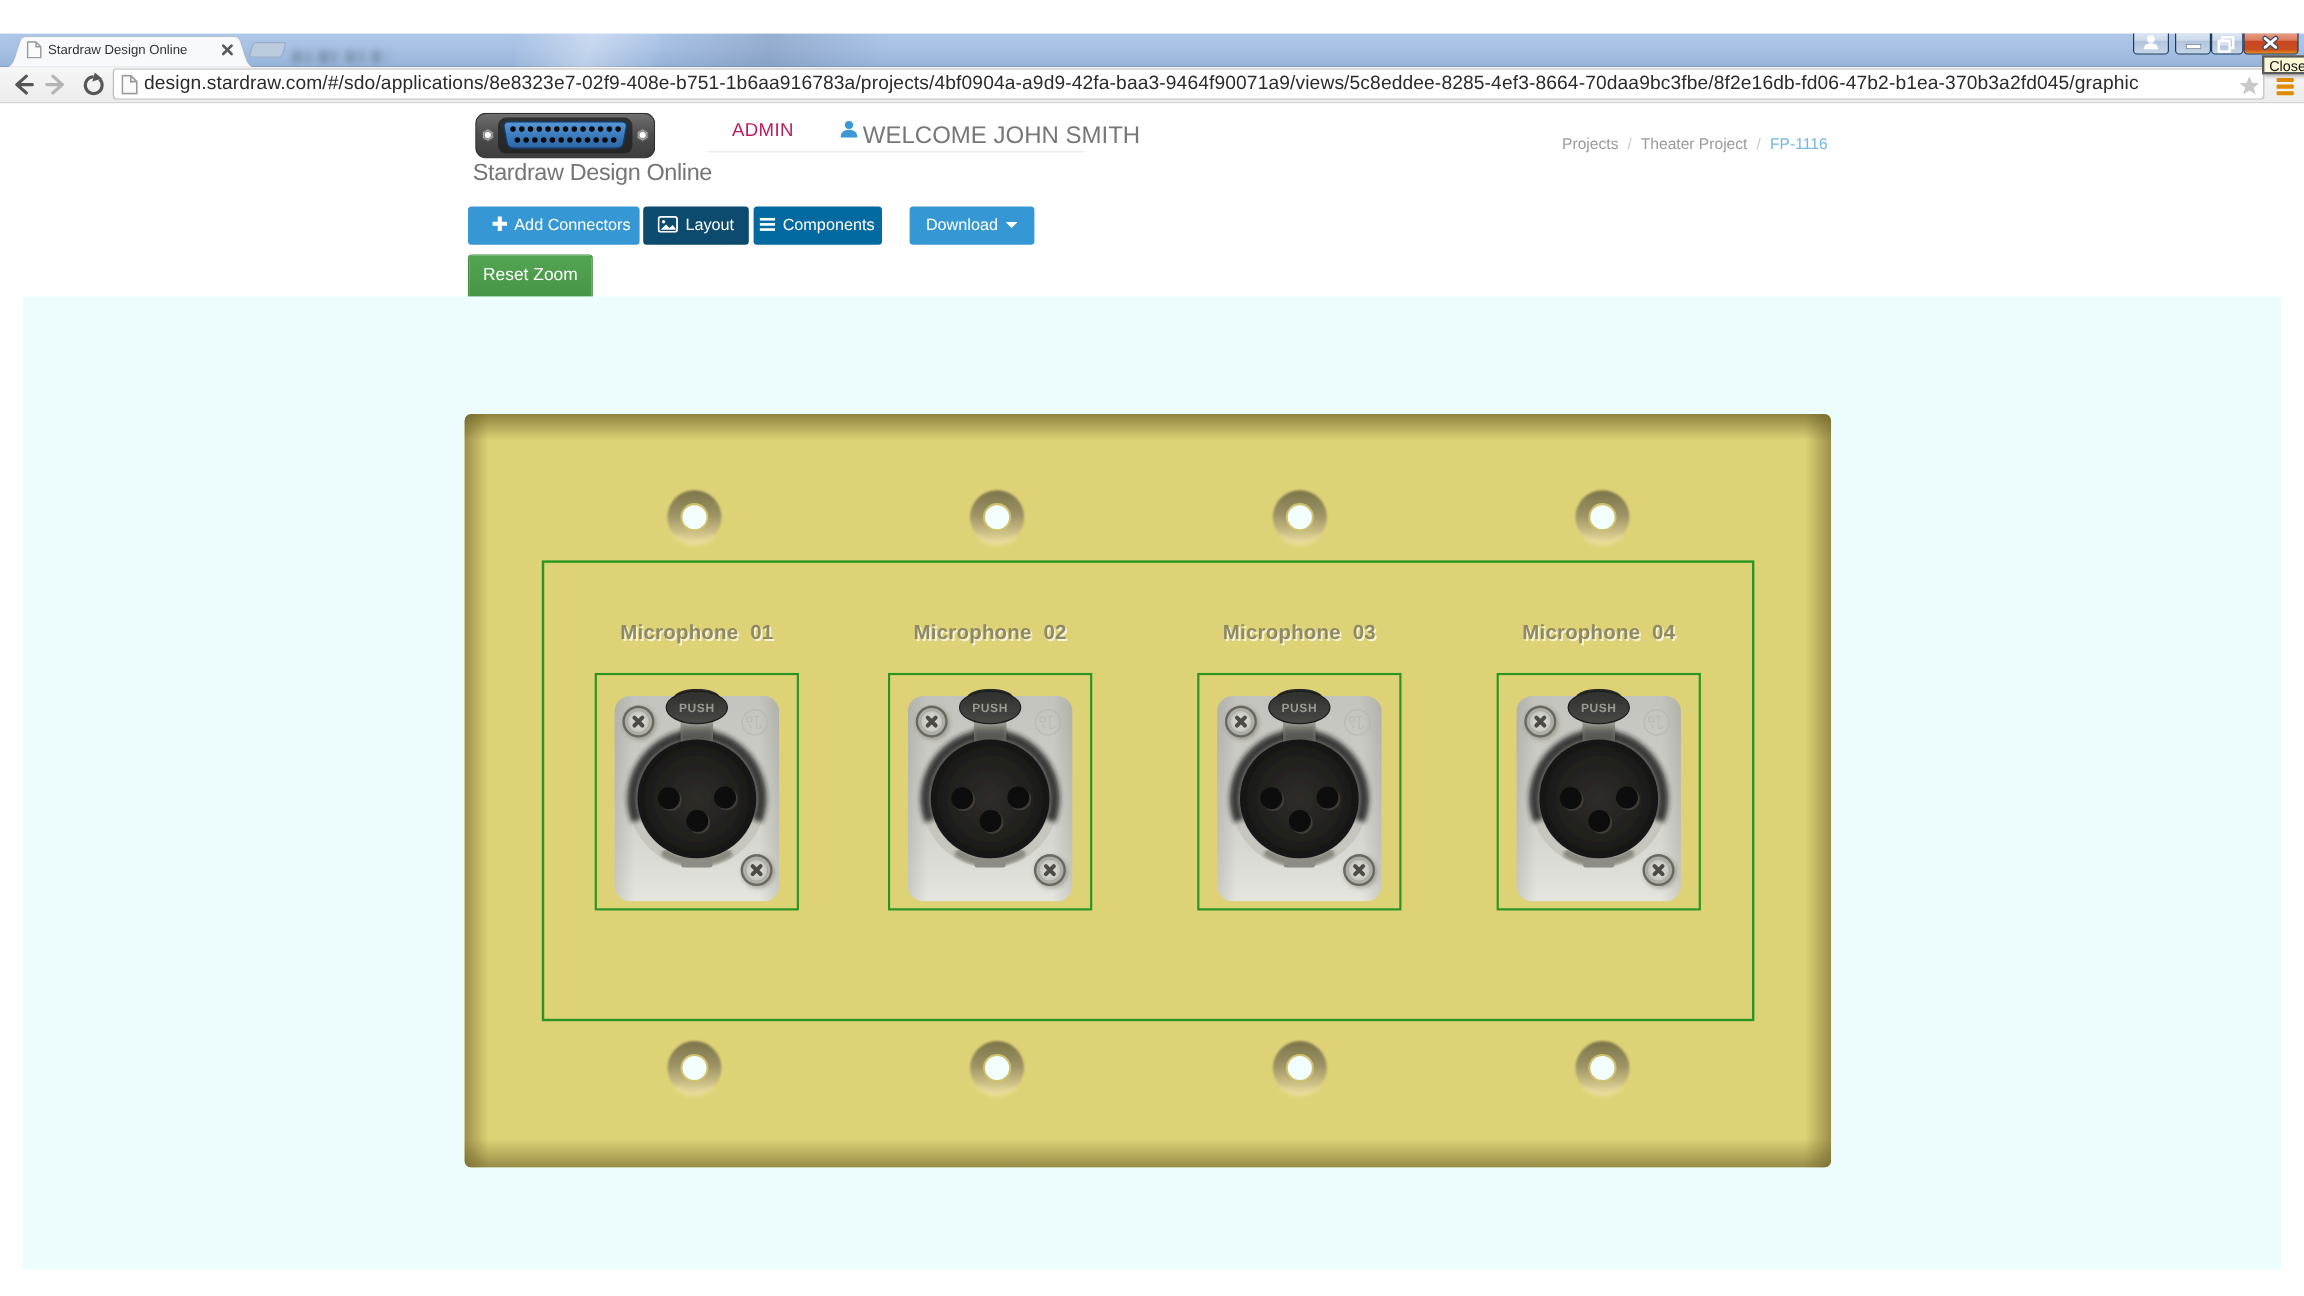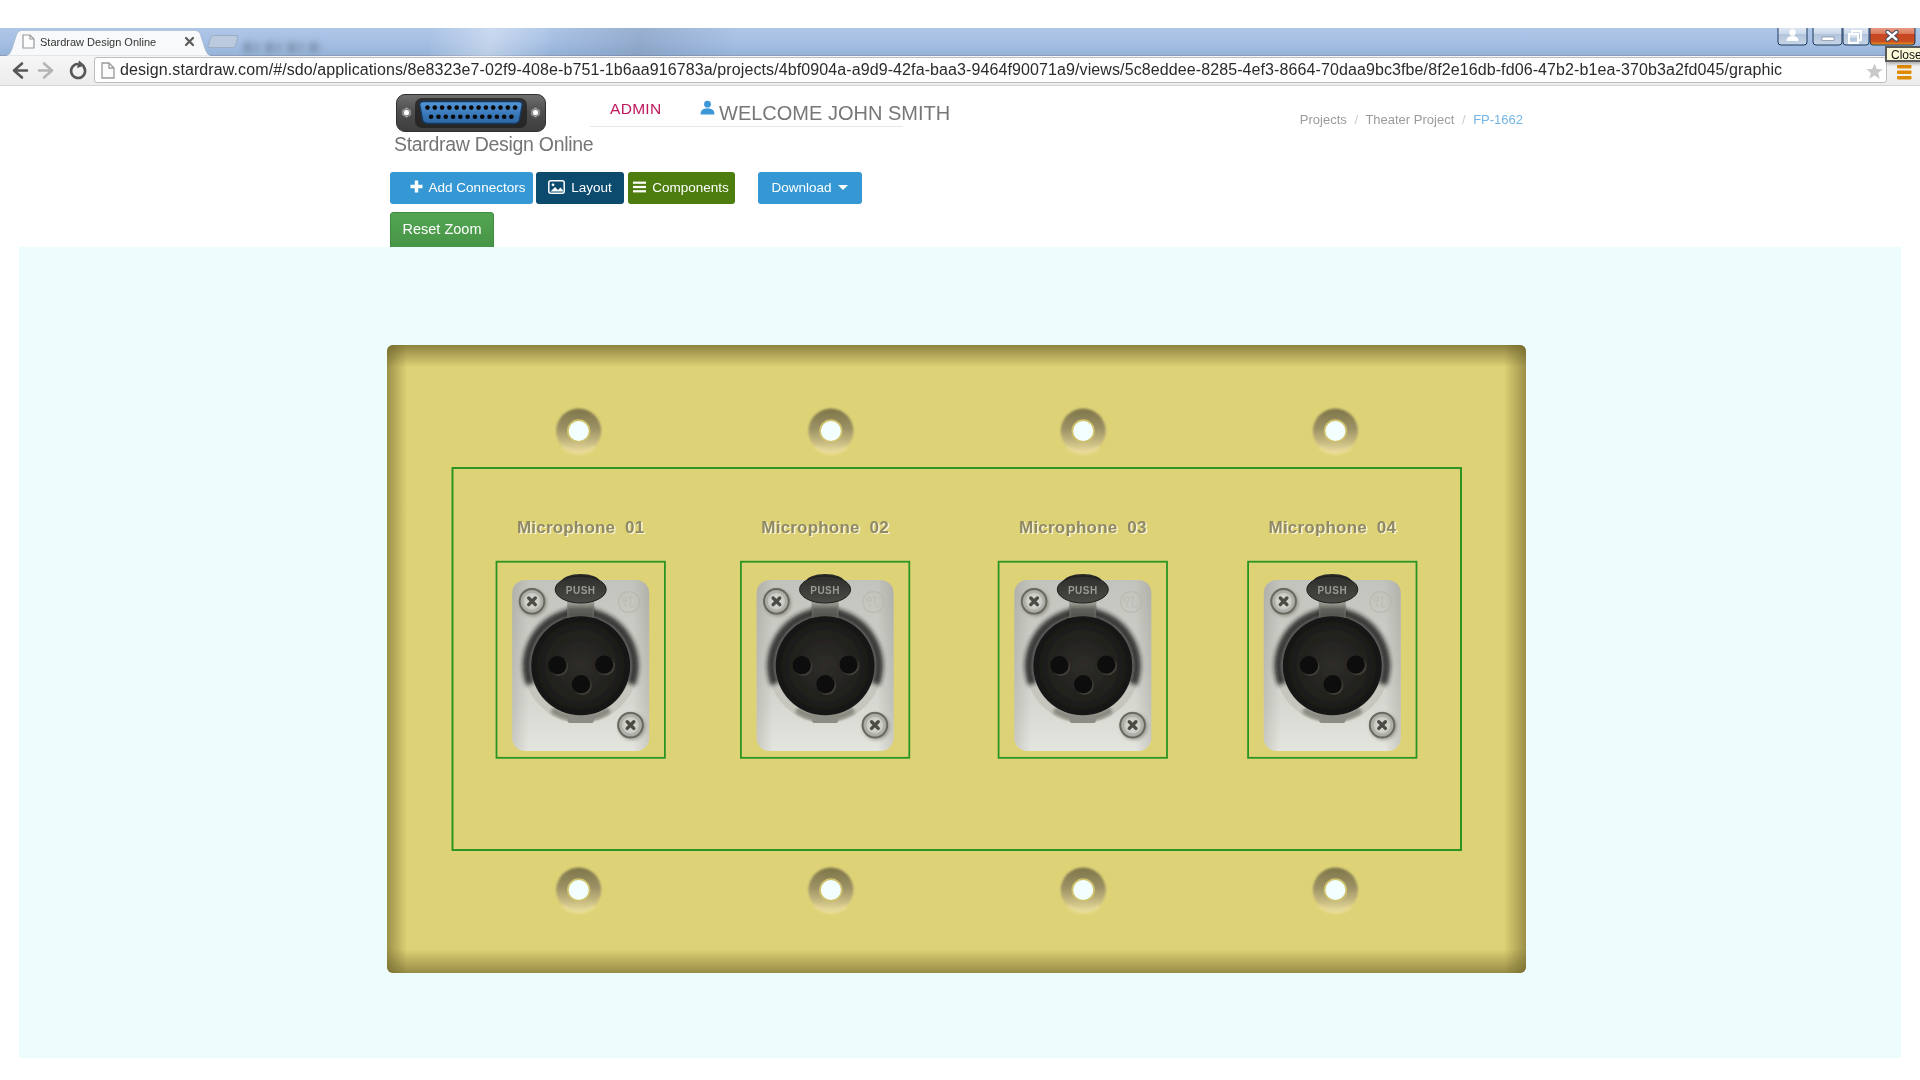--- a/index.html
+++ b/index.html
@@ -39,21 +39,21 @@
   #navline { left:590px; top:98px; width:313px; height:1px; background:#e7e7e7; }
   #crumb { left:1123px; top:84px; width:400px; font-size:13px; color:#9b9b9b; text-align:right; }
   #crumb .sep { color:#ccc; padding:0 4px; }
   #crumb .link { color:#72b5e8; }
 
   
   .btn { position:absolute; height:32px; border-radius:3px; color:#fff;
     line-height:32px; text-align:center; font-size:13.5px; }
   #b-add { left:390px; top:144px; width:143px; background:#3598d5;padding-left:12px; }
   #b-layout { left:536px; top:144px; width:88px; background:#0c4a6e; }
-  #b-comp { left:627.5px; top:144px; width:107px; background:#4d7c0f; }
+  #b-comp { left:627.5px; top:144px; width:107px; background:#0369a1; }
   #b-down { left:758px; top:144px; width:104px; background:#3598d5; }
   #b-reset { left:390px; top:184px; width:104px; height:46px; line-height:33px;
     background:linear-gradient(180deg,#52a452,#449144); border:1px solid #3e8e3e; font-size:14.5px; }
   .bicon { display:inline-block; vertical-align:middle; margin:-3px 6px 0 0; }
 
   
   #cyan { left:19px; top:219px; width:1882px; height:811px; background:#edfdfe; }
   #plate { left:387px; top:317px; }
 
   
@@ -189,21 +189,21 @@
     </g>
   </svg>
   <div id="brand" class="abs">Stardraw Design Online</div>
   <div id="admin" class="abs">ADMIN</div>
   <svg class="abs" style="left:700px;top:72px" width="15" height="15" viewBox="0 0 15 15">
     <circle cx="7.5" cy="4.2" r="3.4" fill="#3b97d6"></circle>
     <path d="M0.5,14.5 Q0.5,8.2 7.5,8.2 Q14.5,8.2 14.5,14.5 Z" fill="#3b97d6"></path>
   </svg>
   <div id="welcome" class="abs">WELCOME JOHN SMITH</div>
   <div id="navline" class="abs"></div>
-  <div id="crumb" class="abs">Projects <span class="sep">/</span> Theater Project <span class="sep">/</span> <span class="link">FP-1662</span></div>
+  <div id="crumb" class="abs">Projects <span class="sep">/</span> Theater Project <span class="sep">/</span> <span class="link">FP-1116</span></div>
 
   <div id="b-add" class="btn"><svg class="bicon" width="13" height="13" viewBox="0 0 13 13">
         <path d="M6.5,0.5 V12.5 M0.5,6.5 H12.5" stroke="#fff" stroke-width="3.4"></path>
       </svg>Add Connectors</div>
   <div id="b-layout" class="btn"><svg class="bicon" width="17" height="14" viewBox="0 0 17 14">
         <rect x="0.8" y="0.8" width="15.4" height="12.4" rx="2" fill="none" stroke="#fff" stroke-width="1.5"></rect>
         <circle cx="5" cy="4.8" r="1.4" fill="#fff"></circle>
         <path d="M2.5,11.5 L7,7 L10,10 L12.5,7.5 L15,10.5 L15,11.5 Z" fill="#fff"></path>
       </svg>Layout</div>
   <div id="b-comp" class="btn"><svg class="bicon" width="13" height="12" viewBox="0 0 13 12">

